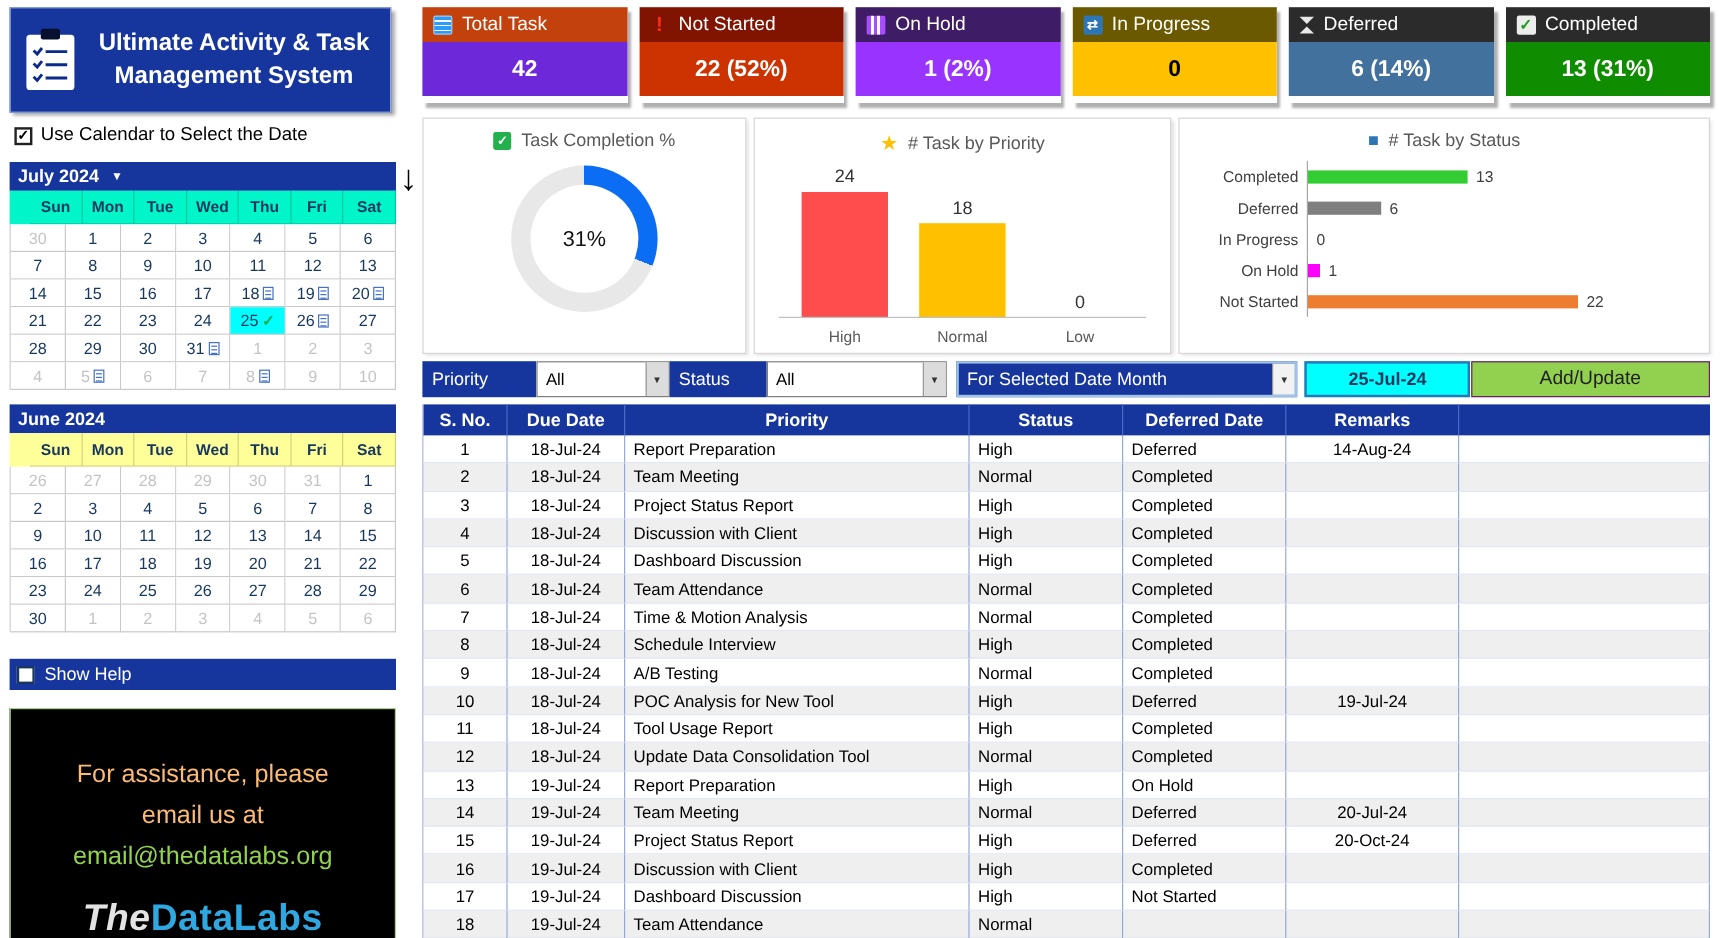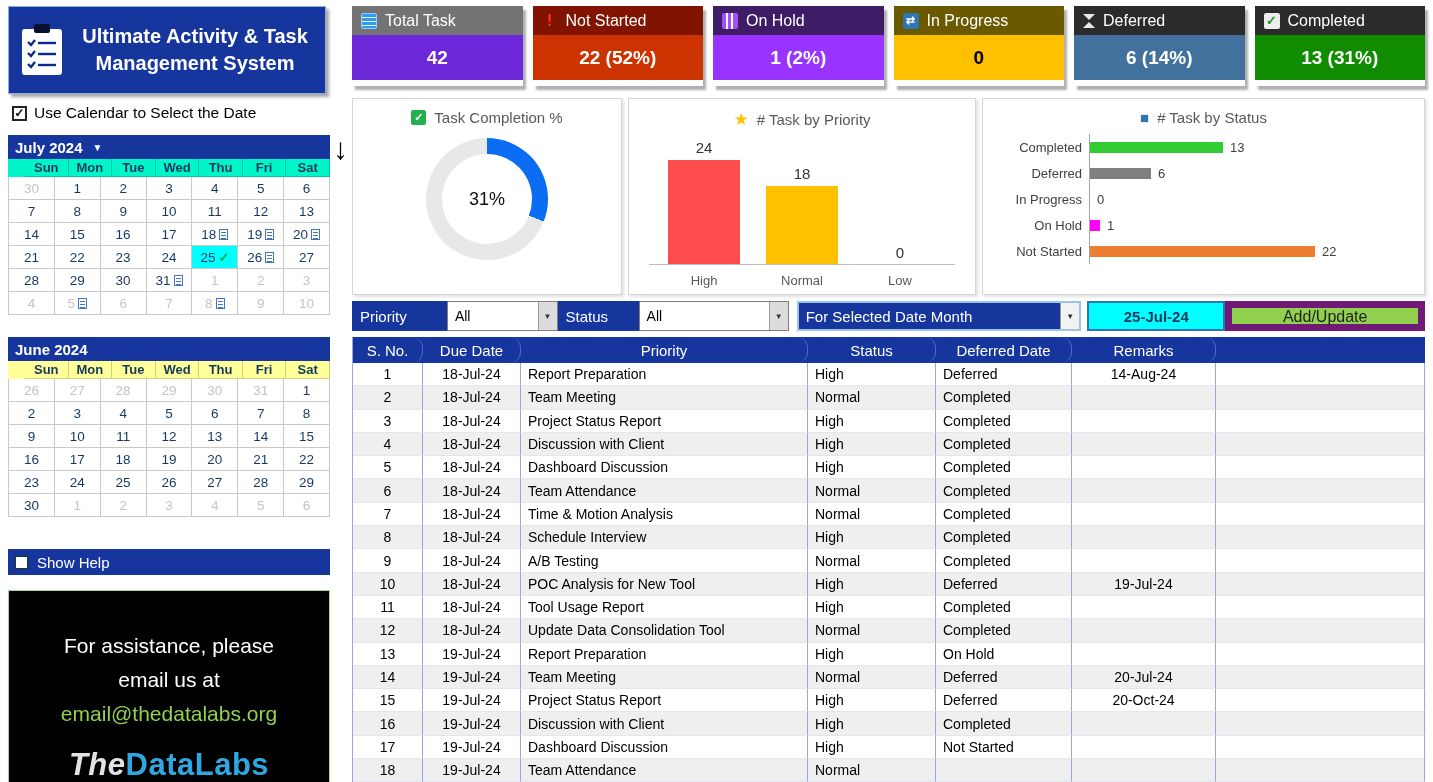--- a/index.html
+++ b/index.html
@@ -26,21 +26,21 @@
     align-items:center; justify-content:center; font-size:12px; font-weight:bold; color:#000; }
   .cbx i { font-style:normal; }
 
   .cal { position:absolute; left:0; width:322px; }
   #cal-july { top:135px; }
   #cal-june { top:337px; }
   .cal-head { height:24px; background:var(--brand_blue); color:#fff; font-weight:bold; font-size:15px;
     display:flex; align-items:center; padding-left:7px; gap:10px; }
   .cal-head .tri { font-size:10px; }
   .dow, .days { display:grid; grid-template-columns:repeat(7,1fr); }
-  .dow { height:18px;padding-left:17px; }
+  .dow { height:28px;padding-left:17px; }
   .dow.aqua { background:var(--aqua_header); }
   .dow.yellow { background:var(--yellow_header); }
   .dowc { display:flex; align-items:center; justify-content:center; font-size:13px; font-weight:bold;
     color:#17375E; border-right:1px solid rgba(0,0,0,.18); border-bottom:1px solid rgba(0,0,0,.18); }
   .days { border-left:1px solid #C9C9C9; }
   .daycell { height:23px; display:flex; align-items:center; justify-content:center;
     font-size:13.5px; color:#17375E; border-right:1px solid #C9C9C9; border-bottom:1px solid #C9C9C9;
     background:#fff; cursor:default; }
   .daycell.muted { color:#C4C4C4; }
   .daycell.selected { background:var(--cyan); }
@@ -53,21 +53,21 @@
   .daycell.doc .doc-ic { display:inline-block; }
 
   .down-arrow { position:absolute; left:333px; top:132px; font-size:30px; font-weight:bold; color:#000; }
 
   .show-help { position:absolute; left:0; top:549px; width:322px; height:26px; background:var(--brand_blue);
     display:flex; align-items:center; gap:8px; padding-left:6px; color:#fff; font-size:15px; cursor:default; }
   .show-help .cbx { border-color:#17375E; }
 
   .help-box { position:absolute; left:0; top:590px; width:322px; height:240px; background:#000;
     border:1px solid #A9D18E; text-align:center; padding-top:38px; }
-  .help-line { color:#ffffff; font-size:21px; line-height:1.62; }
+  .help-line { color:#fdba74; font-size:21px; line-height:1.62; }
   .help-email { color:var(--link_green); font-size:21px; line-height:1.62; }
   .brand { margin-top:16px; font-size:31px; font-weight:bold; letter-spacing:.5px; }
   .b-the { color:#E3E3E3; font-style:italic;margin-top:40px; }
   .b-data, .b-labs { color:var(--logo_blue); }
 
   
   #kpis { position:absolute; left:352px; top:6px; width:1073px; height:80px; display:flex; gap:10px; }
   .kpi-card { flex:1; box-shadow:3px 4px 2px rgba(110,110,110,.55); }
   .kpi-header { height:29px; display:flex; align-items:center; gap:8px; padding-left:9px;
     color:#fff; font-size:16px; }
@@ -134,30 +134,30 @@
   .combo-val { flex:1; display:flex; align-items:center; padding-left:7px; font-size:14px; color:#000;
     overflow:hidden; white-space:nowrap; }
   .combo-btn { width:19px; background:#DCDCDC; border-left:1px solid #9A9A9A; display:flex;
     align-items:center; justify-content:center; font-size:8px; color:#333; }
   .combo-btn i { font-style:normal; }
   .dmcombo { width:288px; margin-left:8px; background:var(--brand_blue); border:2px solid #9DC3E6; }
   .dmcombo .combo-val { color:#fff; font-size:15px; }
   .dmcombo .combo-btn { background:#F2F2F2; }
   .seldate { width:140px; margin-left:6px; background:var(--cyan); border:2px solid #2E75B6;
     display:flex; align-items:center; justify-content:center; font-size:15px; font-weight:bold; color:#17375E; }
-  .add-btn { margin-left:auto; width:202px; background:var(--green_button); border:7px solid #701a75;
+  .add-btn { margin-left:auto; width:202px; background:var(--green_button); border:1px solid #701a75;
     font-size:16px; color:#1F1F1F; font-family:"Liberation Sans",sans-serif; cursor:default; }
 
   
   #tasktable { position:absolute; left:352px; top:337px; width:1073px; bottom:0;
     border-left:1px solid #95A8D9; }
   .tgrid { display:grid; grid-template-columns:70px 98px 287px 128px 136px 144px auto; }
   .thead { height:26px; background:var(--brand_blue); }
-  .th { display:flex; align-items:center; justify-content:center; color:#fff; font-weight:normal;
-    font-size:15px; border-right:1px solid #4A69C8;border-radius:11px; }
+  .th { display:flex; align-items:center; justify-content:center; color:#fff; font-weight:bold;
+    font-size:15px; border-right:1px solid #4A69C8; }
   .trow { height:23.3px; background:#fff; }
   .tbody .trow:nth-child(even) { background:#EFEFEF; }
   .td { display:flex; align-items:center; font-size:14px; color:#000;
     border-right:1px solid #95A8D9; border-bottom:1px solid #E2E6F0; overflow:hidden; white-space:nowrap; }
   .td.c { justify-content:center; }
   .td.l { padding-left:7px; }
 </style>
 </head>
 <body>
 
@@ -580,21 +580,21 @@
     <div class="help-email">email@thedatalabs.org</div>
     <div class="brand"><span class="b-the">The</span><span class="b-data">Data</span><span class="b-labs">Labs</span></div>
   </div>
 </aside>
 
 <span class="down-arrow">↓</span>
 
 <div id="kpis">
 
     <div class="kpi-card">
-      <div class="kpi-header" style="background: #737373;">
+      <div class="kpi-header" style="background: #c2410c;">
         <span class="kpi-icon book-icon"></span>
         <span class="kpi-label">Total Task</span>
       </div>
       <div class="kpi-value" style="background: #6d28d9; color: rgb(255, 255, 255); text-align: center;">42</div>
     </div>
 
     <div class="kpi-card">
       <div class="kpi-header" style="background: rgb(128, 20, 0);">
         <span class="kpi-icon exclamation-icon">!</span>
         <span class="kpi-label">Not Started</span>

